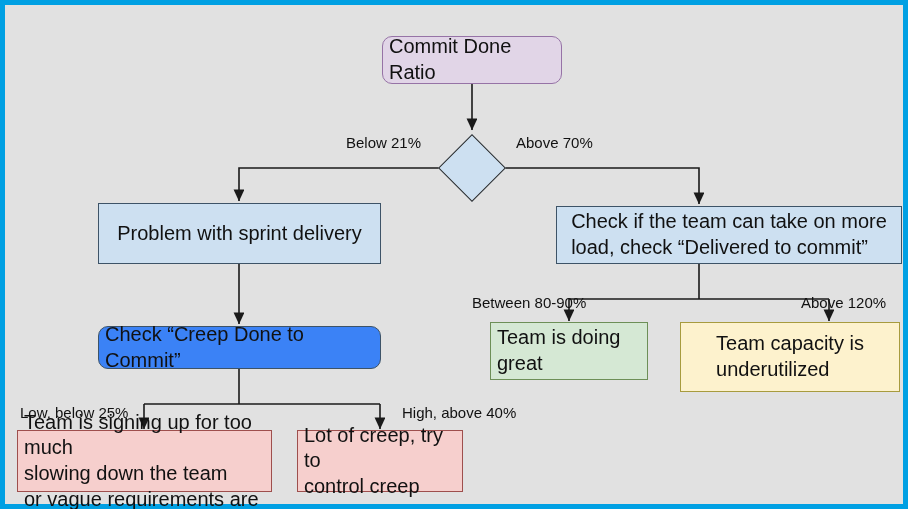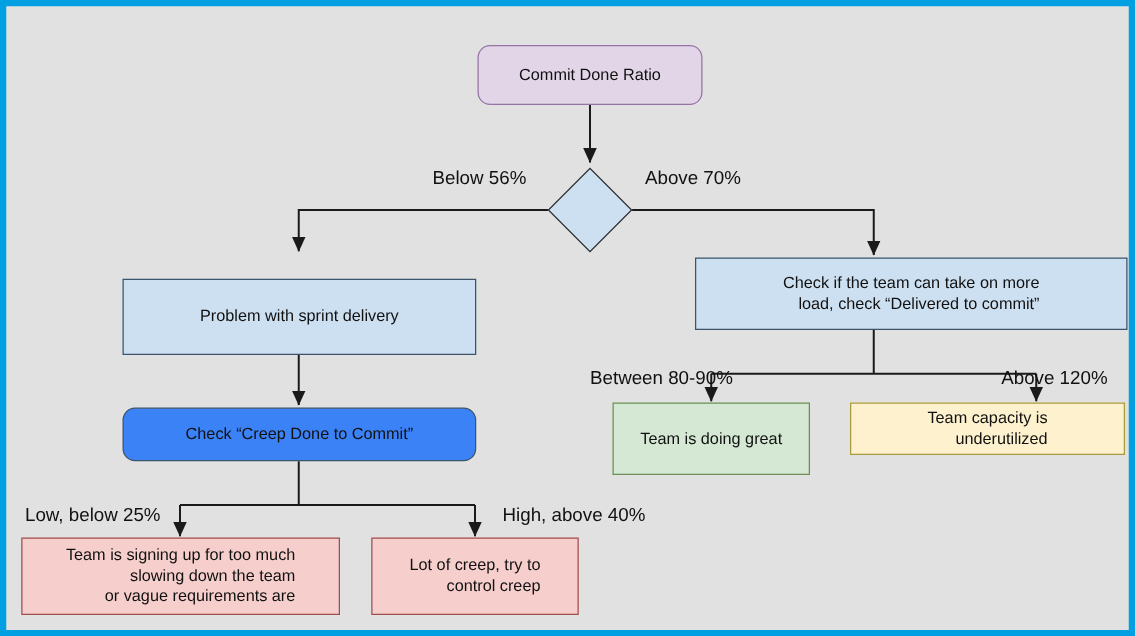--- a/index.html
+++ b/index.html
@@ -17,22 +17,22 @@
   }
   #canvas{
     position:absolute;left:0;top:0;width:908px;height:509px;
   }
   svg.wires{position:absolute;left:0;top:0;width:908px;height:509px;pointer-events:none;}
 
   .node{
     position:absolute;
     box-sizing:border-box;
     display:flex;align-items:center;justify-content:center;
-    text-align:right;
-    font-size:13px;
+    text-align:left;
+    font-size:20px;
     color:#111111;
     line-height:1.28;
     padding:2px 6px;
   }
   .node span{display:block;}
 
   .n-purple{background:#e1d5e7;border:1.5px solid #9673a6;border-radius:10px;}
   .n-blue{background:#cde0f1;border:1.5px solid #3d5367;}
   .n-blue-round{background:#3b82f6;border:1.5px solid #3d5367;border-radius:10px;}
   .n-green{background:#d5e8d4;border:1.5px solid #6d8f57;}
@@ -90,24 +90,24 @@
     </svg>
 
     <div class="node n-purple" style="left:377px;top:31px;width:180px;height:48px;">
       <span>Commit Done Ratio</span>
     </div>
 
     <div class="diamond-wrap" style="left:443px;top:139px;width:48px;height:48px;">
       <div class="dmd"></div>
     </div>
 
-    <div class="elabel" style="left:341px;top:129px;">Below 56%</div>
+    <div class="elabel" style="left:341px;top:129px;">Below 21%</div>
     <div class="elabel" style="left:511px;top:129px;">Above 70%</div>
 
-    <div class="node n-blue" style="left:93px;top:198px;width:283px;height:61px;margin-top:20px;">
+    <div class="node n-blue" style="left:93px;top:198px;width:283px;height:61px;">
       <span>Problem with sprint delivery</span>
     </div>
 
     <div class="node n-blue" style="left:551px;top:201px;width:346px;height:58px;">
       <div>
         <span>Check if the team can take on more</span>
         <span>load, check “Delivered to commit”</span>
       </div>
     </div>
 
@@ -115,21 +115,21 @@
       <span>Check “Creep Done to Commit”</span>
     </div>
 
     <div class="elabel" style="left:431px;top:289px;margin-left:36px;">Between 80-90%</div>
     <div class="elabel" style="left:796px;top:289px;">Above 120%</div>
 
     <div class="node n-green" style="left:485px;top:317px;width:158px;height:58px;">
       <span>Team is doing great</span>
     </div>
 
-    <div class="node n-yellow" style="left:675px;top:317px;width:220px;height:42px;">
+    <div class="node n-yellow" style="left:675px;top:317px;width:220px;height:70px;">
       <div>
         <span>Team capacity is</span>
         <span>underutilized</span>
       </div>
     </div>
 
     <div class="elabel" style="left:15px;top:399px;">Low, below 25%</div>
     <div class="elabel" style="left:385px;top:399px;margin-left:12px;">High, above 40%</div>
 
     <div class="node n-pink" style="left:12px;top:425px;width:255px;height:62px;">

